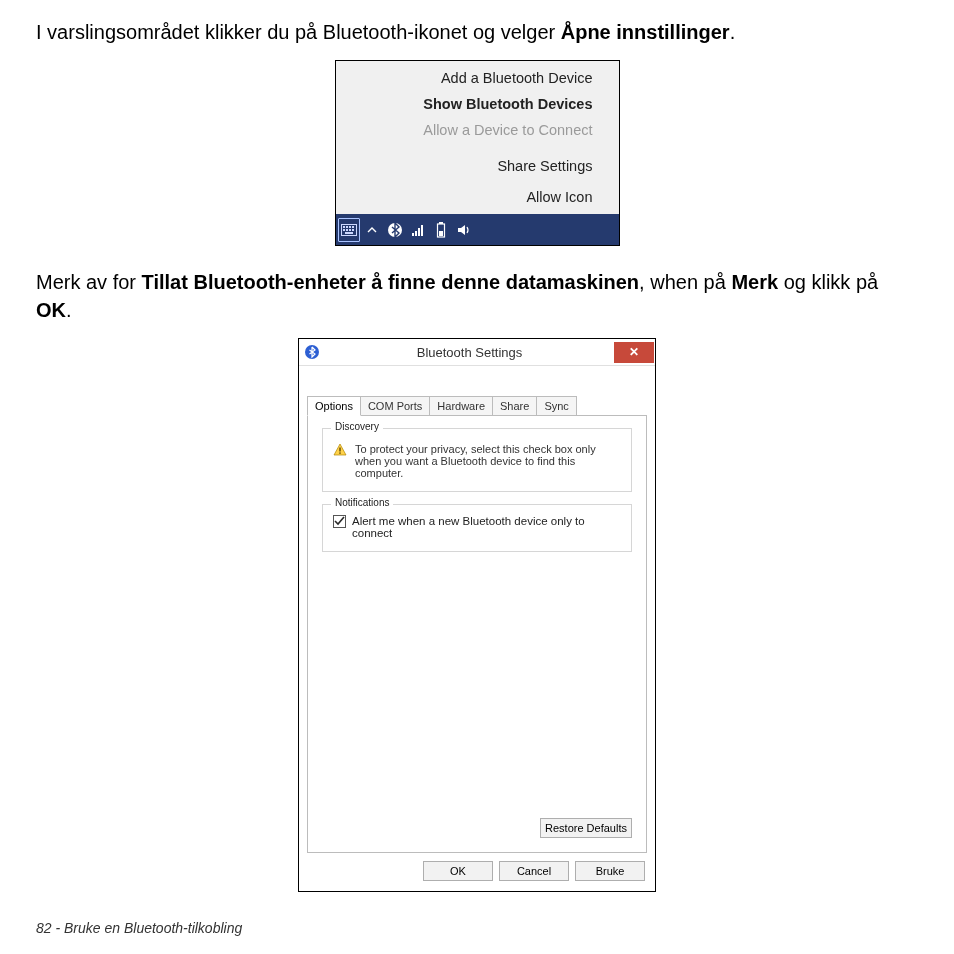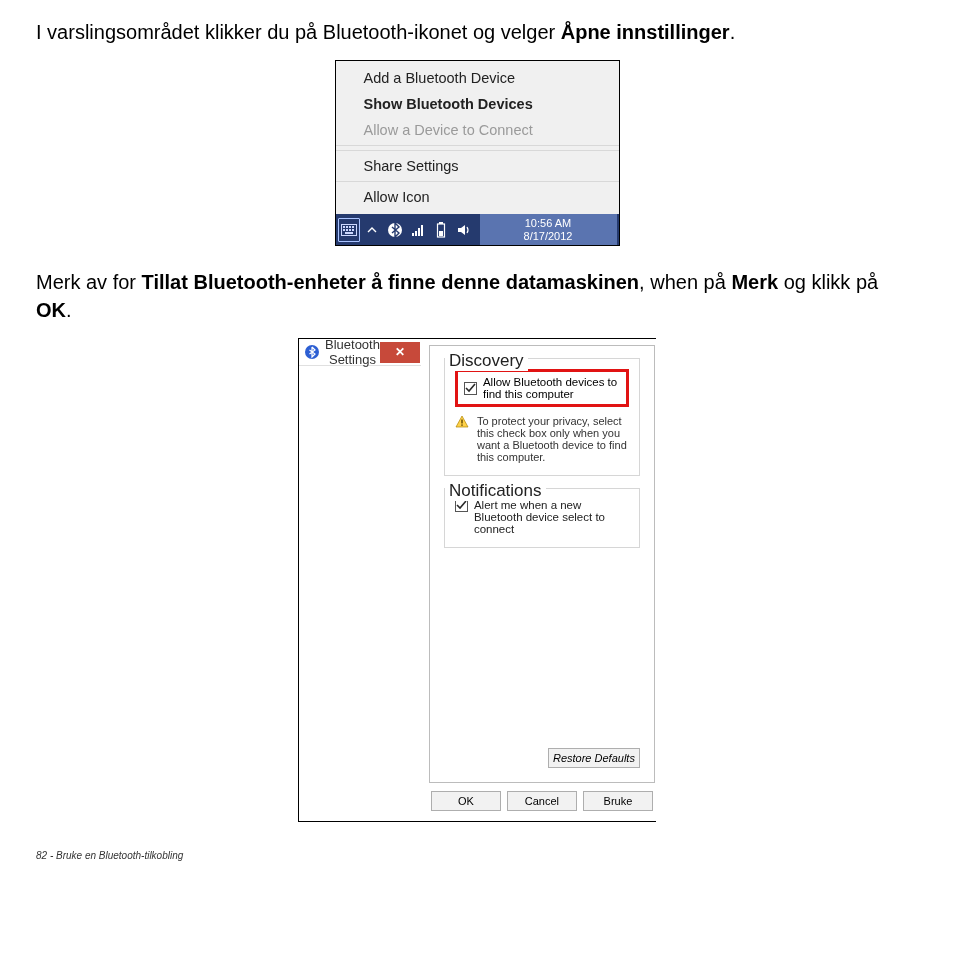--- a/index.html
+++ b/index.html
@@ -13,55 +13,55 @@
     }
     
     .para { font-size: 20px; line-height: 1.4; margin: 0 0 14px 0; }
     .para.justify { text-align: justify; }
     .b { font-weight: 700; }
     
     .center { display: flex; justify-content: center; margin: 8px 0 22px 0; }
     .outlined { border: 1px solid #000; background: #fff; }
     
     .traymenu { width: 285px; display: flex; flex-direction: column; font-family: "Segoe UI", Arial, sans-serif; }
-    .cm { background: #f0f0f0; display: flex; flex-direction: column; padding: 4px 0; }
+    .cm { background: #f0f0f0; display: flex; flex-direction: column; padding: 4px 16px; align-items: flex-end; }
     .cm .sep { border-top: 1px solid #d8d8d8; margin: 2px 0; }
     .mi { padding: 5px 10px 5px 28px; font-size: 14.5px; color: #222; cursor: default; }
     .mi.disabled { color: #9a9a9a; }
     .mi.bold { font-weight: 700; }
     .tray { height: 31px; background: #253a6e; display: flex; align-items: center; padding: 0 2px; color: #fff; }
     .tray .slot { width: 22px; height: 24px; display: flex; align-items: center; justify-content: center; margin-right: 1px; }
     .tray svg { display: block; }
     .tray .clock { background: #5a74b0; height: 100%; flex: 1; display: flex; flex-direction: column; justify-content: center; align-items: center; font-size: 11px; line-height: 1.15; margin-left: 4px; }
     .kbdframe { border: 1px solid #a9c3ff; border-radius: 1px; background: #253a6e; }
     
-    .dlg { width: 358px; font-family: "Segoe UI", Arial, sans-serif; display: flex; flex-direction: row; }
+    .dlg { width: 358px; font-family: "Segoe UI", Arial, sans-serif; display: flex; flex-direction: column; gap: 24px; }
     .titlebar { height: 27px; display: flex; align-items: center; background: #fff; border-bottom: 1px solid #e0e0e0; }
     .titlebar .bt { width: 26px; display: flex; align-items: center; justify-content: center; }
     .titlebar .ttl { flex: 1; text-align: center; font-size: 13px; color: #333; }
     .closebtn { width: 40px; height: 21px; background: #c7493a; color: #fff; display: flex; align-items: center; justify-content: center; font-size: 12px; font-weight: 700; cursor: default; margin-right: 1px; }
     .dlgbody { background: #fff; padding: 6px 8px 8px 8px; }
     .tabbar { display: flex; align-items: flex-end; font-size: 11px; }
     .tab { padding: 3px 7px; border: 1px solid #bcbcbc; border-bottom: none; background: #fff; margin-right: -1px; position: relative; }
     .tab.inactive { background: #f5f5f5; color: #333; }
     .tab.active { z-index: 2; border-bottom: 1px solid #fff; margin-bottom: -1px; }
     .panel { border: 1px solid #bcbcbc; padding: 12px 14px 14px 14px; min-height: 438px; display: flex; flex-direction: column; }
     .fieldset { border: 1px solid #d6d6d6; padding: 10px 10px 12px 10px; margin-bottom: 12px; position: relative; }
-    .fieldset .legend { position: absolute; top: -8px; left: 0; background: #fff; padding: 0 4px; font-size: 17px; color: #222; }
+    .fieldset .legend { position: absolute; top: -8px; left: 8px; background: #fff; padding: 0 4px; font-size: 10px; color: #222; }
     .highlightbox { border: 3px solid #e11313; padding: 4px 6px; display: flex; align-items: center; font-size: 11.5px; margin-bottom: 8px; }
     .chk { width: 13px; height: 13px; border: 1px solid #555; display: inline-flex; align-items: center; justify-content: center; margin-right: 6px; background: #fff; }
     .chk svg { display: block; }
     .rowchk { display: flex; align-items: flex-start; font-size: 11.5px; color: #222; }
     .info { display: flex; align-items: flex-start; font-size: 11px; color: #333; margin-top: 4px; }
     .info .warn { width: 14px; height: 14px; margin-right: 8px; flex: none; display: flex; align-items: center; justify-content: center; }
-    .restore { align-self: flex-end; margin-top: auto; font-style: italic; }
+    .restore { align-self: flex-end; margin-top: auto; }
     .wbtn { font-size: 11px; padding: 3px 0; width: 92px; text-align: center; border: 1px solid #aeaeae; background: #f2f2f2; cursor: default; }
     .btnrow { display: flex; justify-content: flex-end; gap: 6px; padding: 8px 2px 2px 2px; }
     .btnrow .wbtn { width: 70px; }
-    .footer { font-size: 10px; font-style: italic; color: #333; margin-top: 28px; }
+    .footer { font-size: 14px; font-style: italic; color: #333; margin-top: 28px; }
   </style>
 </head>
 <body>
 
 <p class="para justify">
   <span>I varslingsområdet klikker du på Bluetooth-ikonet og velger </span><span class="b">Åpne innstillinger</span><span>.</span>
 </p>
 
 <div class="center">
   <div class="traymenu outlined">
@@ -115,24 +115,20 @@
             <rect x="1.5" y="2" width="7" height="13" fill="none" stroke="#fff" stroke-width="1.2"></rect>
             <rect x="3" y="9" width="4" height="5" fill="#fff"></rect>
           </svg>
       </div>
       <div class="slot">
         <svg width="14" height="14" viewBox="0 0 14 14">
             <path d="M1 5 L4 5 L8 2 L8 12 L4 9 L1 9 Z" fill="#fff"></path>
             <path d="M10 4 Q12 7 10 10" fill="none" stroke="#fff" stroke-width="1.2"></path>
           </svg>
       </div>
-      <div class="clock">
-        <span>10:56 AM</span>
-        <span>8/17/2012</span>
-      </div>
     </div>
   </div>
 </div>
 
 <p class="para">
   <span>Merk av for </span><span class="b">Tillat Bluetooth-enheter å finne denne datamaskinen</span><span>, when på </span><span class="b">Merk</span><span> og klikk på </span><span class="b">OK</span><span>.</span>
 </p>
 
 <div class="center">
   <div class="dlg outlined">
@@ -140,53 +136,52 @@
       <div class="bt">
         <svg width="14" height="14" viewBox="0 0 14 14">
             <circle cx="7" cy="7" r="7" fill="#2d5fd3"></circle>
             <path d="M7 2 L7 12 L10 9 L4.5 5 M7 2 L10 5 L4.5 9" fill="none" stroke="#fff" stroke-width="1.2"></path>
           </svg>
       </div>
       <div class="ttl">Bluetooth Settings</div>
       <div class="closebtn">✕</div>
     </div>
     <div class="dlgbody">
+      <div class="tabbar">
+        <div class="tab active">Options</div>
+        <div class="tab inactive">COM Ports</div>
+        <div class="tab inactive">Hardware</div>
+        <div class="tab inactive">Share</div>
+        <div class="tab inactive">Sync</div>
+      </div>
       <div class="panel">
 
         <div class="fieldset">
           <div class="legend">Discovery</div>
-          <div class="highlightbox">
-            <span class="chk">
-              <svg width="11" height="11" viewBox="0 0 11 11">
-                  <path d="M1 5 L4 8 L10 1" fill="none" stroke="#2a2a2a" stroke-width="1.6"></path>
-                </svg>
-            </span>
-            <span>Allow Bluetooth devices to find this computer</span>
-          </div>
           <div class="info">
             <span class="warn">
               <svg width="14" height="14" viewBox="0 0 14 14">
                   <path d="M7 1 L13 12 L1 12 Z" fill="#ffd24a" stroke="#b08400" stroke-width="0.7"></path>
                   <rect x="6.3" y="4.5" width="1.4" height="4" fill="#5a4200"></rect>
                   <rect x="6.3" y="9.4" width="1.4" height="1.4" fill="#5a4200"></rect>
                 </svg>
             </span>
             <span>To protect your privacy, select this check box only when you want a Bluetooth device to find this computer.</span>
           </div>
         </div>
 
         <div class="fieldset">
           <div class="legend">Notifications</div>
           <div class="rowchk">
             <span class="chk">
               <svg width="11" height="11" viewBox="0 0 11 11">
                   <path d="M1 5 L4 8 L10 1" fill="none" stroke="#2a2a2a" stroke-width="1.6"></path>
                 </svg>
             </span>
-            <span>Alert me when a new Bluetooth device select to connect</span>
+            <span>Alert me when a new Bluetooth device only to connect</span>
           </div>
         </div>
 
 
         <div class="restore">
           <div class="wbtn">Restore Defaults</div>
         </div>
       </div>
       <div class="btnrow">
         <div class="wbtn">OK</div>

